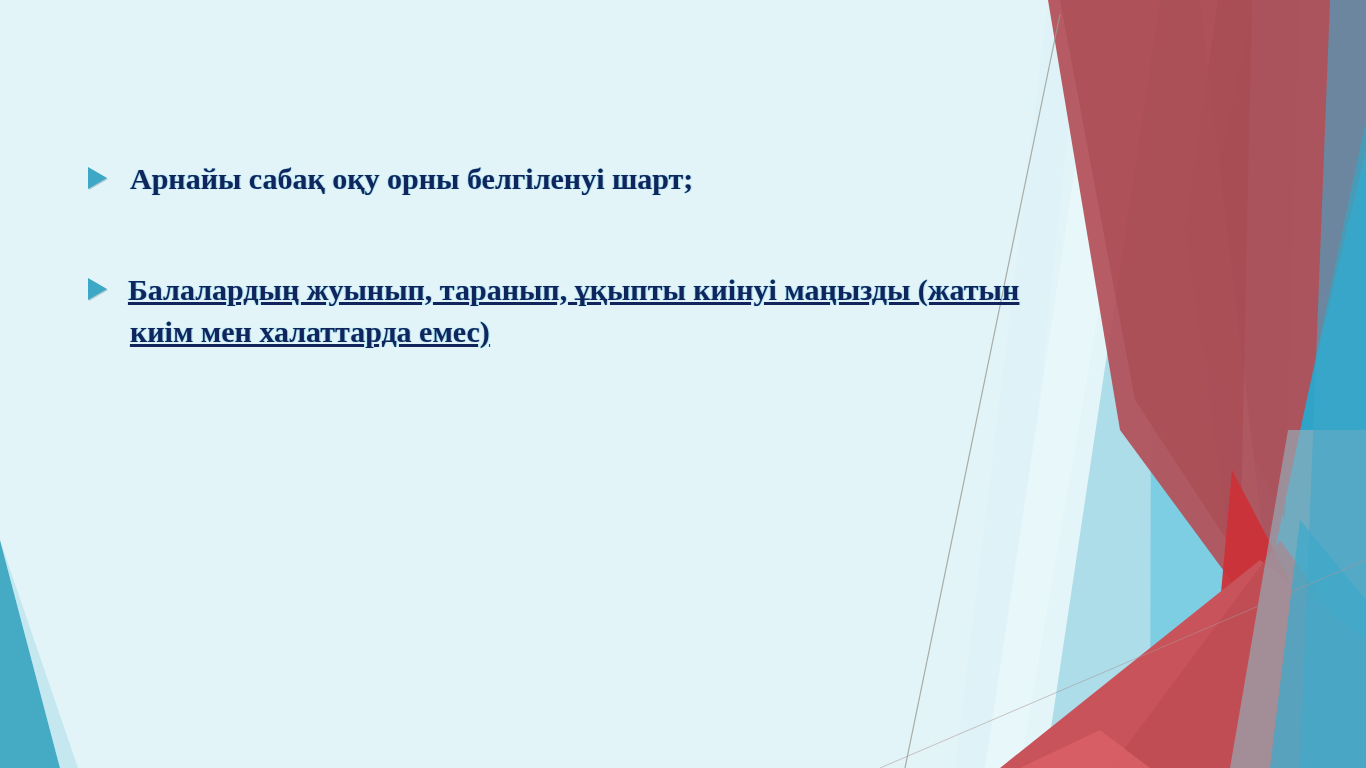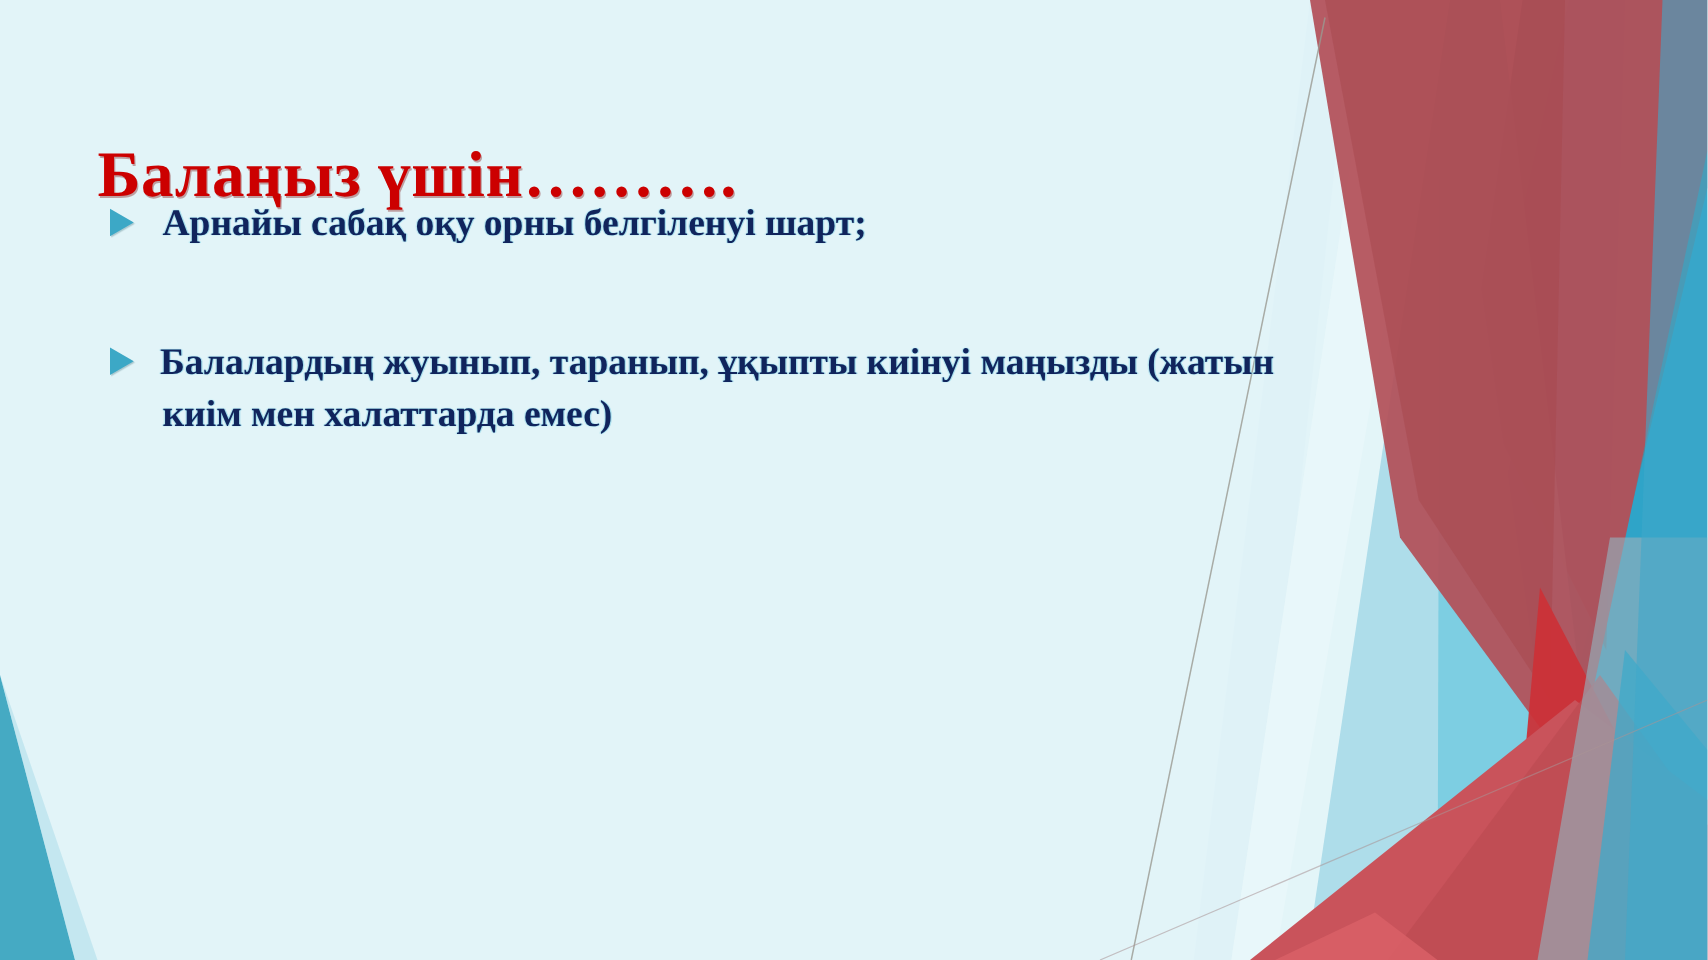--- a/index.html
+++ b/index.html
@@ -79,21 +79,21 @@
     border-top: 11px solid transparent;
     border-bottom: 11px solid transparent;
     filter: drop-shadow(1px 1px 0 rgba(110,150,160,0.45));
   }
 
   .bullet-item .txt { display: inline; }
 
   
   .bullet-item.wrap2 { padding-left: 46px; text-indent: 0; }
   .bullet-item.wrap3 { padding-left: 46px; }
-  .bullet-item.wrap3 .txt { margin-left: -2px; }
+  .bullet-item.wrap3 .txt { margin-left: -2px; text-decoration: underline; }
 </style>
 </head>
 <body>
 
 <div id="slide">
 
   <svg id="deco" viewBox="0 0 1366 768" preserveAspectRatio="none">
 
     <rect x="0" y="0" width="1366" height="768" fill="#E2F4F8"></rect>
 
@@ -126,21 +126,20 @@
     <polygon points="1300,520 1366,600 1366,768 1270,768" fill="#3FA9C9" opacity="0.75"></polygon>
 
     <polygon points="1330,0 1366,0 1366,768 1300,768" fill="#3FA9C9" opacity="0.6"></polygon>
 
     <line x1="1060" y1="14" x2="905" y2="768" stroke="#9A9A92" stroke-width="1.2" opacity="0.8"></line>
     <line x1="1366" y1="560" x2="880" y2="768" stroke="#A99496" stroke-width="1" opacity="0.55"></line>
   </svg>
 
   <div id="content">
 
-    <h1 class="slide-title">Балаңыз  үшін……….</h1>
 
     <div class="bullet-list">
 
       <div class="bullet-item">
         <span class="tri"></span>
         <span class="txt">Арнайы сабақ оқу орны белгіленуі шарт;</span>
       </div>
 
 
       <div class="bullet-item wrap3">

